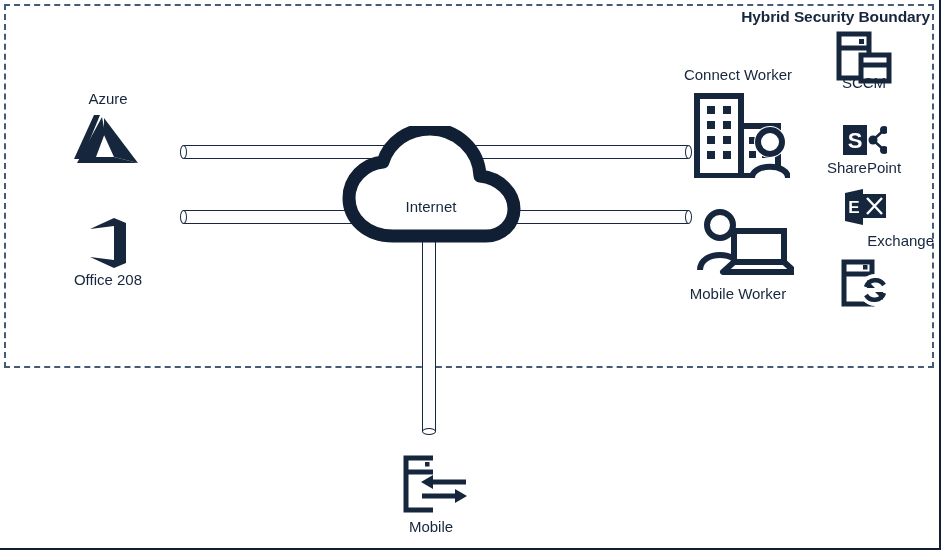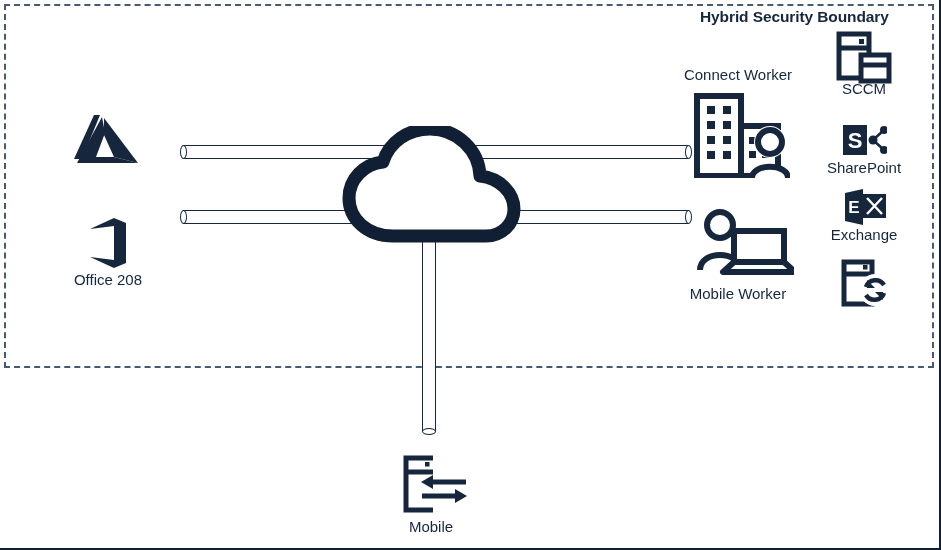--- a/index.html
+++ b/index.html
@@ -89,21 +89,21 @@
     text-align: center;
     width: 160px;
   }
 </style>
 </head>
 <body>
 
 <div id="canvas">
 
   <div id="boundary"></div>
-  <div class="lbl" id="boundary-title" style="left:700px; top:8px; width:230px; text-align:left;">Hybrid Security Boundary</div>
+  <div class="lbl" id="boundary-title" style="left:700px; top:8px; width:230px; text-align:right;">Hybrid Security Boundary</div>
 
   <div class="pipe-h" style="left:183px; top:145px; width:505px;"></div>
   <div class="pipe-cap" style="left:180px; top:145px;"></div>
   <div class="pipe-cap" style="left:685px; top:145px;"></div>
 
   <div class="pipe-h" style="left:183px; top:210px; width:505px;"></div>
   <div class="pipe-cap" style="left:180px; top:210px;"></div>
   <div class="pipe-cap" style="left:685px; top:210px;"></div>
 
   <div class="pipe-v" style="left:422px; top:200px; height:232px;"></div>
@@ -113,21 +113,23 @@
     <svg width="188" height="118" viewBox="0 0 188 118">
       <path d="M56 110
                C30 110 12 93 12 72
                C12 53 27 38 46 36
                C52 16 71 3 93 3
                C120 3 142 24 143 50
                C163 52 177 67 177 83
                C177 98 165 110 149 110 Z" fill="#ffffff" stroke="#101f33" stroke-width="13" stroke-linejoin="round"></path>
     </svg>
   </div>
-
+  <div id="cloud-text" style="left:351px; top:198px;">Internet</div>
+
+  <div class="lbl node-label" style="left:48px; top:90px; width:120px;">Azure</div>
   <div class="icon-wrap" style="left:74px; top:113px;">
     <svg width="66" height="56" viewBox="0 0 66 56">
       <path d="M26 2 L8 46 L0 46 L20 2 Z" fill="#16263d"></path>
       <path d="M28 4 L3 50 L64 50 L40 44 L22 44 L31 20 Z" fill="#16263d"></path>
       <path d="M30 5 L64 50 L40 44 L30 22 Z" fill="#16263d"></path>
     </svg>
   </div>
 
   <div class="icon-wrap" style="left:86px; top:216px;">
     <svg width="44" height="54" viewBox="0 0 44 54">
@@ -177,21 +179,21 @@
 
   <div class="icon-wrap" style="left:836px; top:31px;">
     <svg width="56" height="56" viewBox="0 0 56 56">
       <rect x="3" y="3" width="30" height="44" fill="none" stroke="#16263d" stroke-width="5"></rect>
       <line x1="3" y1="17" x2="33" y2="17" stroke="#16263d" stroke-width="5"></line>
       <rect x="23" y="8" width="5" height="5" fill="#16263d"></rect>
       <rect x="25" y="24" width="28" height="26" fill="#ffffff" stroke="#16263d" stroke-width="5"></rect>
       <line x1="25" y1="34" x2="53" y2="34" stroke="#16263d" stroke-width="5"></line>
     </svg>
   </div>
-  <div class="lbl node-label" style="left:804px; top:80px; width:120px;">SCCM</div>
+  <div class="lbl node-label" style="left:804px; top:74px; width:120px;">SCCM</div>
 
   <div class="icon-wrap" style="left:843px; top:123px;">
     <svg width="44" height="34" viewBox="0 0 44 34">
       <rect x="0" y="2" width="24" height="30" fill="#16263d"></rect>
       <text x="12" y="25" font-family="Liberation Sans, sans-serif" font-size="22" font-weight="bold" fill="#ffffff" text-anchor="middle">S</text>
       <circle cx="30" cy="17" r="4.5" fill="#16263d"></circle>
       <circle cx="41" cy="7" r="4" fill="#16263d"></circle>
       <circle cx="41" cy="27" r="4" fill="#16263d"></circle>
       <line x1="30" y1="17" x2="41" y2="7" stroke="#16263d" stroke-width="2.5"></line>
       <line x1="30" y1="17" x2="41" y2="27" stroke="#16263d" stroke-width="2.5"></line>
@@ -200,21 +202,21 @@
   <div class="lbl node-label" style="left:794px; top:159px; width:140px;">SharePoint</div>
 
   <div class="icon-wrap" style="left:845px; top:189px;">
     <svg width="42" height="36" viewBox="0 0 42 36">
       <path d="M0 4 L18 0 L18 36 L0 32 Z" fill="#16263d"></path>
       <text x="9" y="24" font-family="Liberation Sans, sans-serif" font-size="17" font-weight="bold" fill="#ffffff" text-anchor="middle">E</text>
       <rect x="18" y="5" width="23" height="24" fill="#16263d"></rect>
       <path d="M22 9 L37 25 M37 9 L22 25" stroke="#ffffff" stroke-width="2.4"></path>
     </svg>
   </div>
-  <div class="lbl node-label" style="left:794px; top:226px; width:140px;">Exchange</div>
+  <div class="lbl node-label" style="left:794px; top:232px; width:140px;text-align:right;">Exchange</div>
 
   <div class="icon-wrap" style="left:841px; top:259px;">
     <svg width="52" height="50" viewBox="0 0 52 50">
       <rect x="3" y="3" width="28" height="42" fill="none" stroke="#16263d" stroke-width="5"></rect>
       <line x1="3" y1="15" x2="31" y2="15" stroke="#16263d" stroke-width="5"></line>
       <rect x="22" y="6" width="4.5" height="4.5" fill="#16263d"></rect>
 
       <circle cx="34" cy="31" r="16" fill="#ffffff"></circle>
       <path d="M25 28 A10 10 0 0 1 43 26" fill="none" stroke="#16263d" stroke-width="4.5"></path>
       <path d="M43 34 A10 10 0 0 1 25 36" fill="none" stroke="#16263d" stroke-width="4.5"></path>

